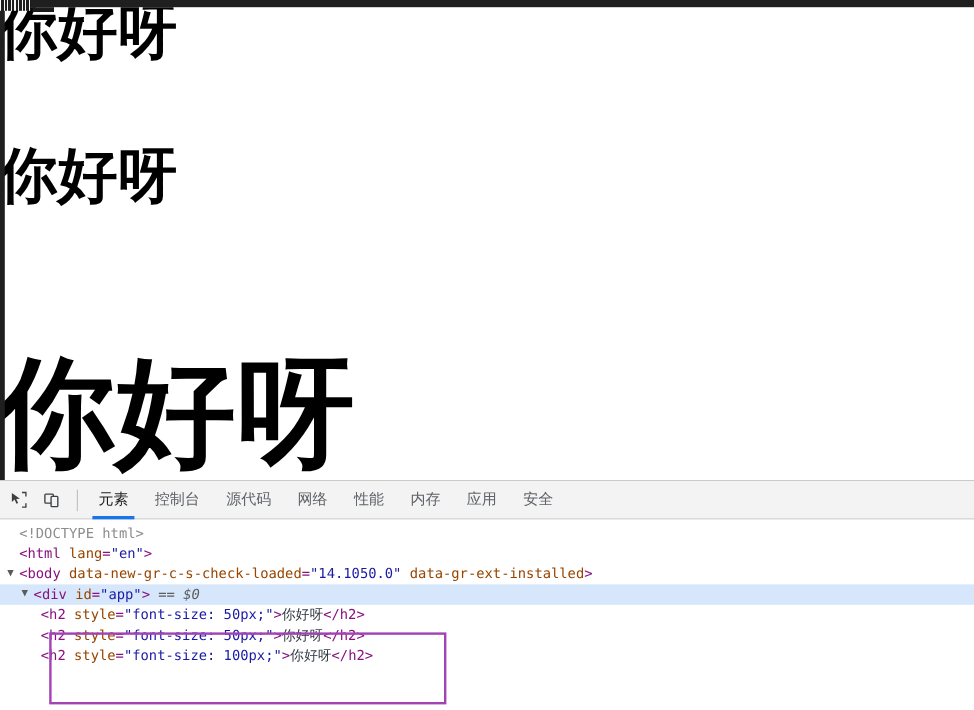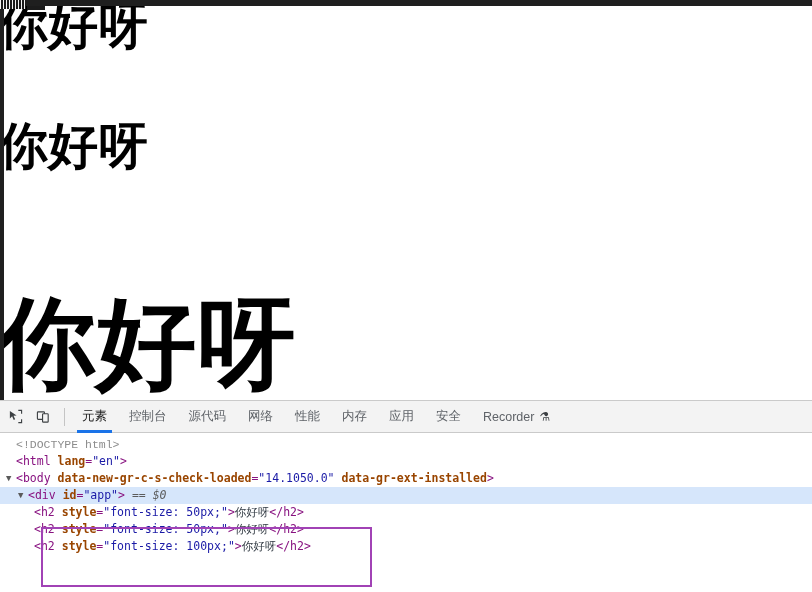--- a/index.html
+++ b/index.html
@@ -192,23 +192,23 @@
 
   .tri {
     display: inline-block;
     width: 10px;
     color: #5a5a5a;
     font-size: 9px;
     vertical-align: middle;
   }
   .tri.spacer { color: transparent; }
 
-  .tok-doctype { color: #8d8d8d; font-family: Liberation Mono, monospace; }
+  .tok-doctype { color: #8d8d8d; }
   .tok-tag     { color: #881280; }
-  .tok-attr    { color: #994500; font-weight: bold; }
+  .tok-attr    { color: #994500; }
   .tok-val     { color: #1a1aa6; }
   .tok-text    { color: #303942; font-family: "DejaVu Sans", "DejaVu Sans Mono", monospace; }
   .tok-ref     { color: #5c5c5c; font-style: italic; }
   .tok-ellipsis { color: #881280; }
 
   
   #subtree-outline {
     position: absolute;
     left: 41px;
     top: 94px;
@@ -272,24 +272,20 @@
     </div>
     <div class="tab cjk">
       <span>内存</span>
     </div>
     <div class="tab cjk">
       <span>应用</span>
     </div>
     <div class="tab cjk">
       <span>安全</span>
     </div>
-    <div class="tab">
-      <span>Recorder</span>
-      <span class="flask">⚗</span>
-    </div>
   </div>
 
   <div id="dom-tree">
 
     <div class="dom-line indent-1">
       <span class="tri spacer">▶</span><span class="tok-doctype">&lt;!DOCTYPE html&gt;</span>
     </div>
 
     <div class="dom-line indent-1">
       <span class="tri spacer">▶</span><span class="tok-tag">&lt;html </span><span class="tok-attr">lang</span><span class="tok-tag">=</span><span class="tok-val">"en"</span><span class="tok-tag">&gt;</span>

